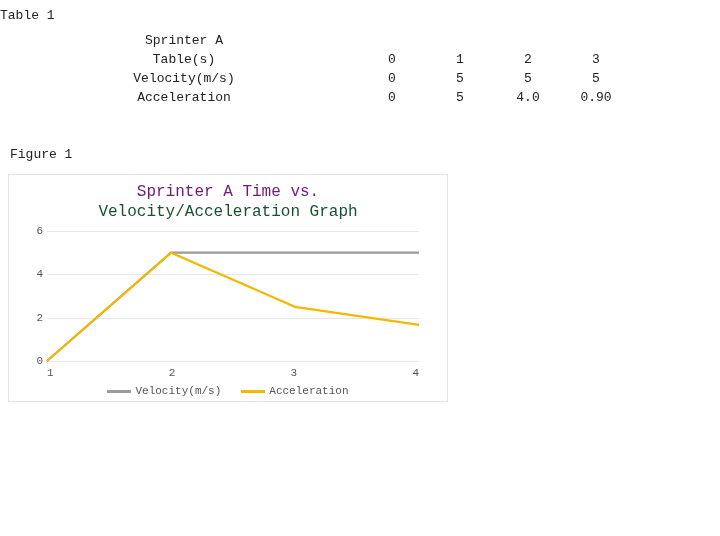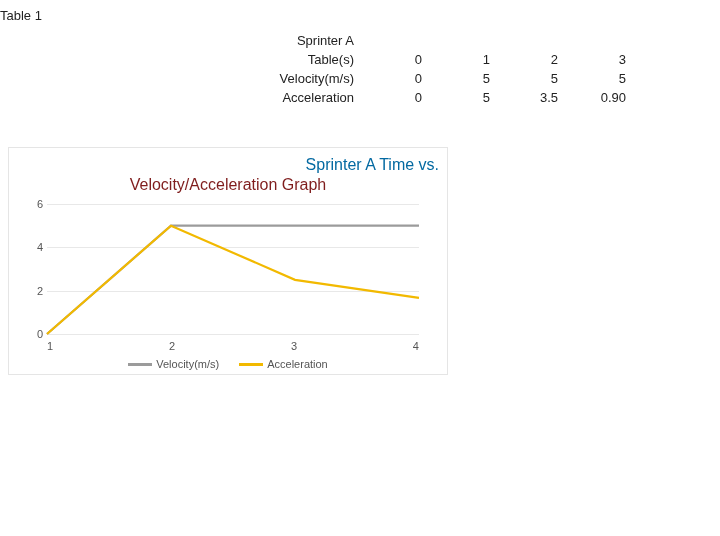--- a/index.html
+++ b/index.html
@@ -8,62 +8,63 @@
     background: #ffffff;
     font-family: "Segoe UI", Arial, sans-serif;
     font-size: 13px;
     color: #222;
     width: 720px;
     height: 536px;
     overflow: hidden;
   }
   .page {
     padding: 0 8px 10px 0;
+    font-family: Liberation Mono, monospace;
   }
   .table-block {
     margin-bottom: 40px;
   }
   .table-title {
     margin: 8px 0 8px 0;
   }
   table.data {
     border-collapse: collapse;
     margin-left: 10px;
   }
   table.data td {
     padding: 2px 4px;
-    text-align: right;
+    text-align: center;
     font-size: 13px;
     white-space: nowrap;
   }
   table.data td.num {
     width: 60px;
   }
   .spacer-col {
     width: 340px;
   }
   .figure-label {
     margin: 0 0 12px 10px;
   }
   .chart-card {
     width: 440px;
     margin-left: 8px;
     border: 1px solid #e5e5e5;
     padding: 8px 8px 4px 8px;
     box-sizing: border-box;
   }
   .chart-title {
-    text-align: right;
-    color: #0369a1;
+    text-align: center;
+    color: #701a75;
     font-size: 16px;
     margin: 0 0 2px 0;
   }
   .chart-subtitle {
     text-align: center;
-    color: #7f1d1d;
+    color: #14532d;
     font-size: 16px;
     margin: 0 0 10px 0;
   }
   .plot-wrap {
     position: relative;
     height: 130px;
     margin: 0 20px 4px 30px;
   }
   .y-axis {
     position: absolute;
@@ -156,27 +157,28 @@
         <td class="spacer-col">Velocity(m/s)</td>
         <td class="num">0</td>
         <td class="num">5</td>
         <td class="num">5</td>
         <td class="num">5</td>
       </tr>
       <tr>
         <td class="spacer-col">Acceleration</td>
         <td class="num">0</td>
         <td class="num">5</td>
-        <td class="num">3.5</td>
+        <td class="num">4.0</td>
         <td class="num">0.90</td>
       </tr>
     </tbody>
       </table>
   </div>
 
+  <div class="figure-label">Figure 1</div>
 
   <div class="chart-card">
     <div class="chart-title">Sprinter A Time vs.</div>
     <div class="chart-subtitle">Velocity/Acceleration Graph</div>
 
     <div class="plot-wrap">
       <div class="y-axis" id="y-axis">
           <div class="y-tick" style="bottom: 0%;">0</div>
           <div class="y-tick" style="bottom: 33.3333%;">2</div>
           <div class="y-tick" style="bottom: 66.6667%;">4</div>

